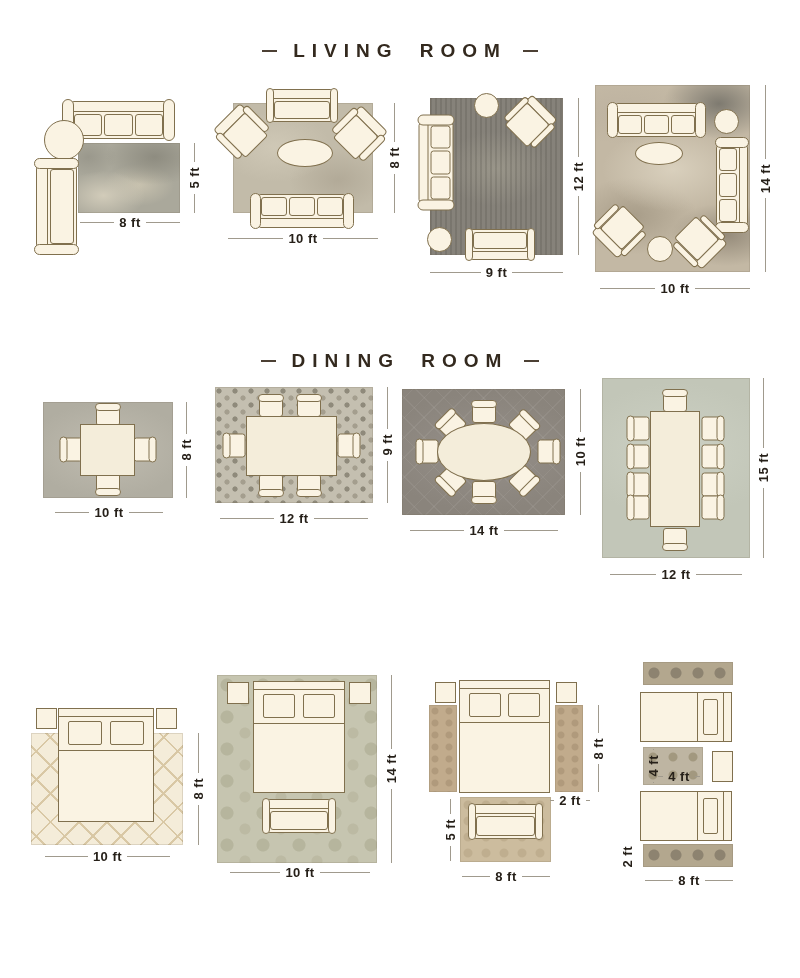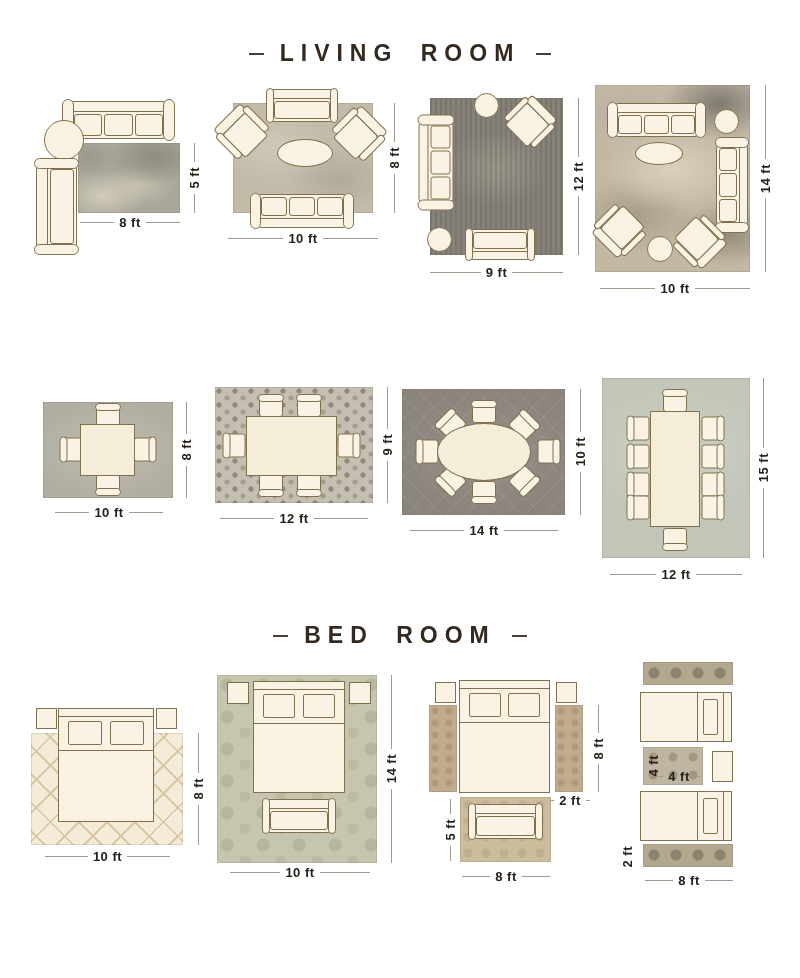--- a/index.html
+++ b/index.html
@@ -3,21 +3,21 @@
 <meta charset="utf-8">
 <style>
 *{box-sizing:border-box}
 html,body{margin:0;padding:0;background:#fff}
 body{font-family:"Liberation Sans",sans-serif}
 :root{--f:#faf3e3;--o:#80704e}
 .canvas{position:relative;width:800px;height:978px;background:#fff;overflow:hidden}
 .grp{position:absolute;inset:0}
 
 .sec-title{position:absolute;left:0;right:0;display:flex;align-items:center;justify-content:center;gap:16px}
-.sec-title h2{margin:0;font-size:23px;font-weight:700;letter-spacing:7px;word-spacing:9px;color:#33291e}
+.sec-title h2{margin:0;font-size:19px;font-weight:700;letter-spacing:7px;word-spacing:9px;color:#33291e}
 .dash{width:15px;height:2px;background:#4c4034}
 
 .rug{position:absolute;box-shadow:inset 0 0 0 1px rgba(110,100,80,.18)}
 .rug-lr1{background:radial-gradient(60px 35px at 25% 75%,#d2ccba,transparent 70%),radial-gradient(70px 40px at 75% 20%,#8e8c80,transparent 70%),radial-gradient(50px 30px at 60% 60%,#c7c1ae,transparent 70%),radial-gradient(40px 28px at 10% 20%,#9a988c,transparent 70%),#aaa89b}
 .rug-lr2{background:radial-gradient(80px 50px at 30% 40%,#cfc8b6,transparent 70%),radial-gradient(70px 45px at 75% 70%,#b2aa98,transparent 70%),#c2bba9}
 .rug-lr3{background:repeating-linear-gradient(90deg,rgba(55,53,45,.16) 0 2px,transparent 2px 5px),radial-gradient(70px 50px at 50% 45%,#9a968a,transparent 75%),#86827a}
 .rug-lr4{background:radial-gradient(90px 45px at 20% 15%,#bdb2a0,transparent 70%),radial-gradient(80px 50px at 80% 10%,#7e7a70,transparent 70%),radial-gradient(100px 60px at 50% 45%,#d9d0bd,transparent 70%),radial-gradient(90px 55px at 25% 70%,#a89d89,transparent 70%),radial-gradient(80px 45px at 85% 80%,#958b7a,transparent 70%),#c3b8a4}
 .rug-dr1{background:radial-gradient(100px 60px at 50% 50%,#c0bcb0,transparent 80%),#b0ada1}
 .rug-dr2{background-color:#c4bfb0;background-image:radial-gradient(circle at 4px 4px,#8f8a7b 2.2px,transparent 3px),radial-gradient(circle at 12px 11px,#a49e8e 2.2px,transparent 3px);background-size:16px 14px}
 .rug-dr3{background:repeating-linear-gradient(45deg,rgba(255,255,255,.06) 0 1px,transparent 1px 14px),repeating-linear-gradient(-45deg,rgba(255,255,255,.06) 0 1px,transparent 1px 14px),radial-gradient(120px 70px at 50% 50%,#96908a,transparent 85%),#8a847c}
@@ -247,20 +247,25 @@
         <i class="ln"></i>
       </div>
     <div class="dim-v" style="left:757px;top:85px;height:187px">
         <i class="ln"></i>
         <b>14 ft</b>
         <i class="ln"></i>
       </div>
   </section>
 
   <section class="grp">
+    <div class="sec-title" style="top:350px">
+      <i class="dash"></i>
+      <h2>DINING ROOM</h2>
+      <i class="dash"></i>
+    </div>
 
     <div class="rug rug-dr1" style="left:43px;top:402px;width:130px;height:96px"></div>
     <div class="chair" style="left:96px;top:407px"></div>
     <div class="chair" style="left:96px;top:473px;transform:rotate(180deg)"></div>
     <div class="chair" style="left:61px;top:440px;transform:rotate(-90deg)"></div>
     <div class="chair" style="left:131px;top:440px;transform:rotate(90deg)"></div>
     <div class="dtable" style="left:80px;top:424px;width:55px;height:52px"></div>
     <div class="dim-h" style="left:55px;top:506px;width:108px">
         <i class="ln"></i>
         <b>10 ft</b>
@@ -330,25 +335,20 @@
         <i class="ln"></i>
       </div>
     <div class="dim-v" style="left:755px;top:378px;height:180px">
         <i class="ln"></i>
         <b>15 ft</b>
         <i class="ln"></i>
       </div>
   </section>
 
   <section class="grp">
-    <div class="sec-title" style="top:622px">
-      <i class="dash"></i>
-      <h2>BED ROOM</h2>
-      <i class="dash"></i>
-    </div>
 
     <div class="rug rug-br1" style="left:31px;top:733px;width:152px;height:112px"></div>
     <div class="nstand" style="left:36px;top:708px;width:21px;height:21px"></div>
     <div class="nstand" style="left:156px;top:708px;width:21px;height:21px"></div>
     <div class="bed" style="left:58px;top:708px;width:96px;height:114px">
         <i class="hb"></i>
         <span class="pillows">
           <i></i>
           <i></i>
         </span>

